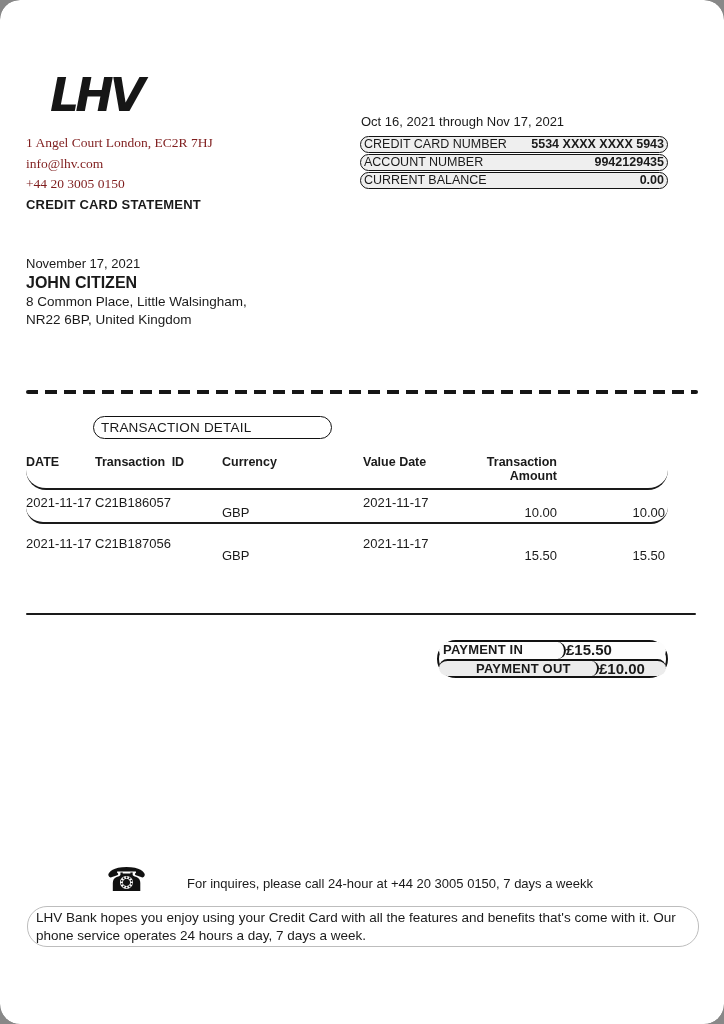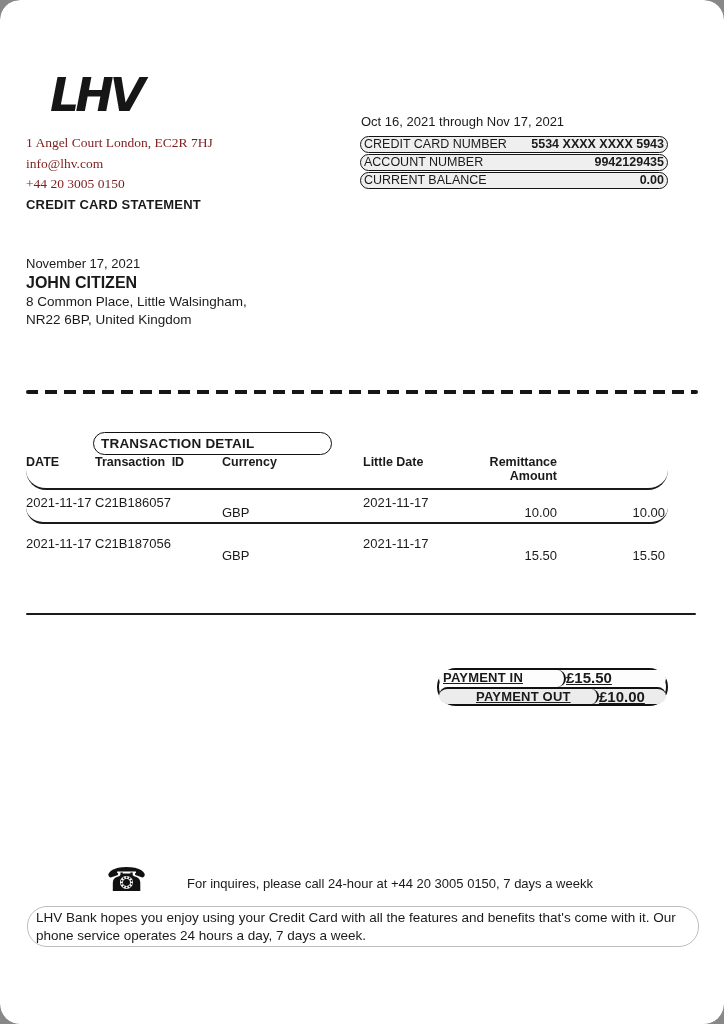--- a/index.html
+++ b/index.html
@@ -58,22 +58,22 @@
   .end-line {
     position:absolute; left:26px; top:613px; width:670px; height:0;
     border-top:2.5px solid #1a1a1a;
   }
 
   
   .section-box {
     position:absolute; left:93px; top:416px;
     width:239px; height:23px;
     border:1.5px solid #111;
-    font-size:13.5px; font-weight:bold; line-height:21px;
-    padding-left:7px; letter-spacing:0.2px;margin-top:16px;
+    font-size:13.5px; font-weight:normal; line-height:21px;
+    padding-left:7px; letter-spacing:0.2px;
   }
   .txn-table { position:absolute; left:26px; top:449px; width:642px; }
   .txn-row {
     display:grid;
     grid-template-columns:69px 127px 141px 82px 112px 111px;
   }
   .txn-head { height:41px; border-bottom:2px solid #1a1a1a; }
   .txn-head .th { font-size:12.5px; font-weight:bold; padding-top:6px; }
   .th-txid { word-spacing:3px; }
   .txn-r1 { height:34px; border-bottom:2px solid #1a1a1a; }
@@ -81,23 +81,22 @@
   .td { font-size:13px; }
   .txn-r1 .hi { padding-top:5px; }
   .txn-r1 .lo { padding-top:15px; }
   .txn-r2 .hi { padding-top:12px; }
   .txn-r2 .lo { padding-top:24px; }
   .r { text-align:right; }
   .pad-r { padding-right:3px; }
 
   
   .pay-table {
-    position:absolute; left:437px; top:668px; width:231px;
+    position:absolute; left:437px; top:640px; width:231px;
     border:2px solid #111;
-    text-decoration:underline;
   }
   .pay-row { display:flex; height:17px; background:#fdfdfd; }
   .pay-row + .pay-row { border-top:2px solid #111; background:#ececec;padding-left:33px; }
   .pay-label {
     width:127px; border-right:2px solid #111;
     font-size:13px; font-weight:bold; line-height:16px; padding-left:4px;
     letter-spacing:0.2px;
   }
   .pay-value {
     flex:1; font-size:15px; font-weight:bold; line-height:16px;
@@ -156,22 +155,22 @@
 
   <div class="dashed-divider"></div>
 
   <div class="section-box">TRANSACTION DETAIL</div>
 
   <div class="txn-table">
     <div class="txn-row txn-head">
       <div class="th">DATE</div>
       <div class="th th-txid">Transaction ID</div>
       <div class="th">Currency</div>
-      <div class="th">Little Date</div>
-      <div class="th r">Remittance Amount</div>
+      <div class="th">Value Date</div>
+      <div class="th r">Transaction Amount</div>
     </div>
 
     <div class="txn-row txn-r1">
       <div class="td hi">2021-11-17</div>
       <div class="td hi">C21B186057</div>
       <div class="td lo">GBP</div>
       <div class="td hi">2021-11-17</div>
       <div class="td lo r">10.00</div>
       <div class="td lo r pad-r">10.00</div>
     </div>

